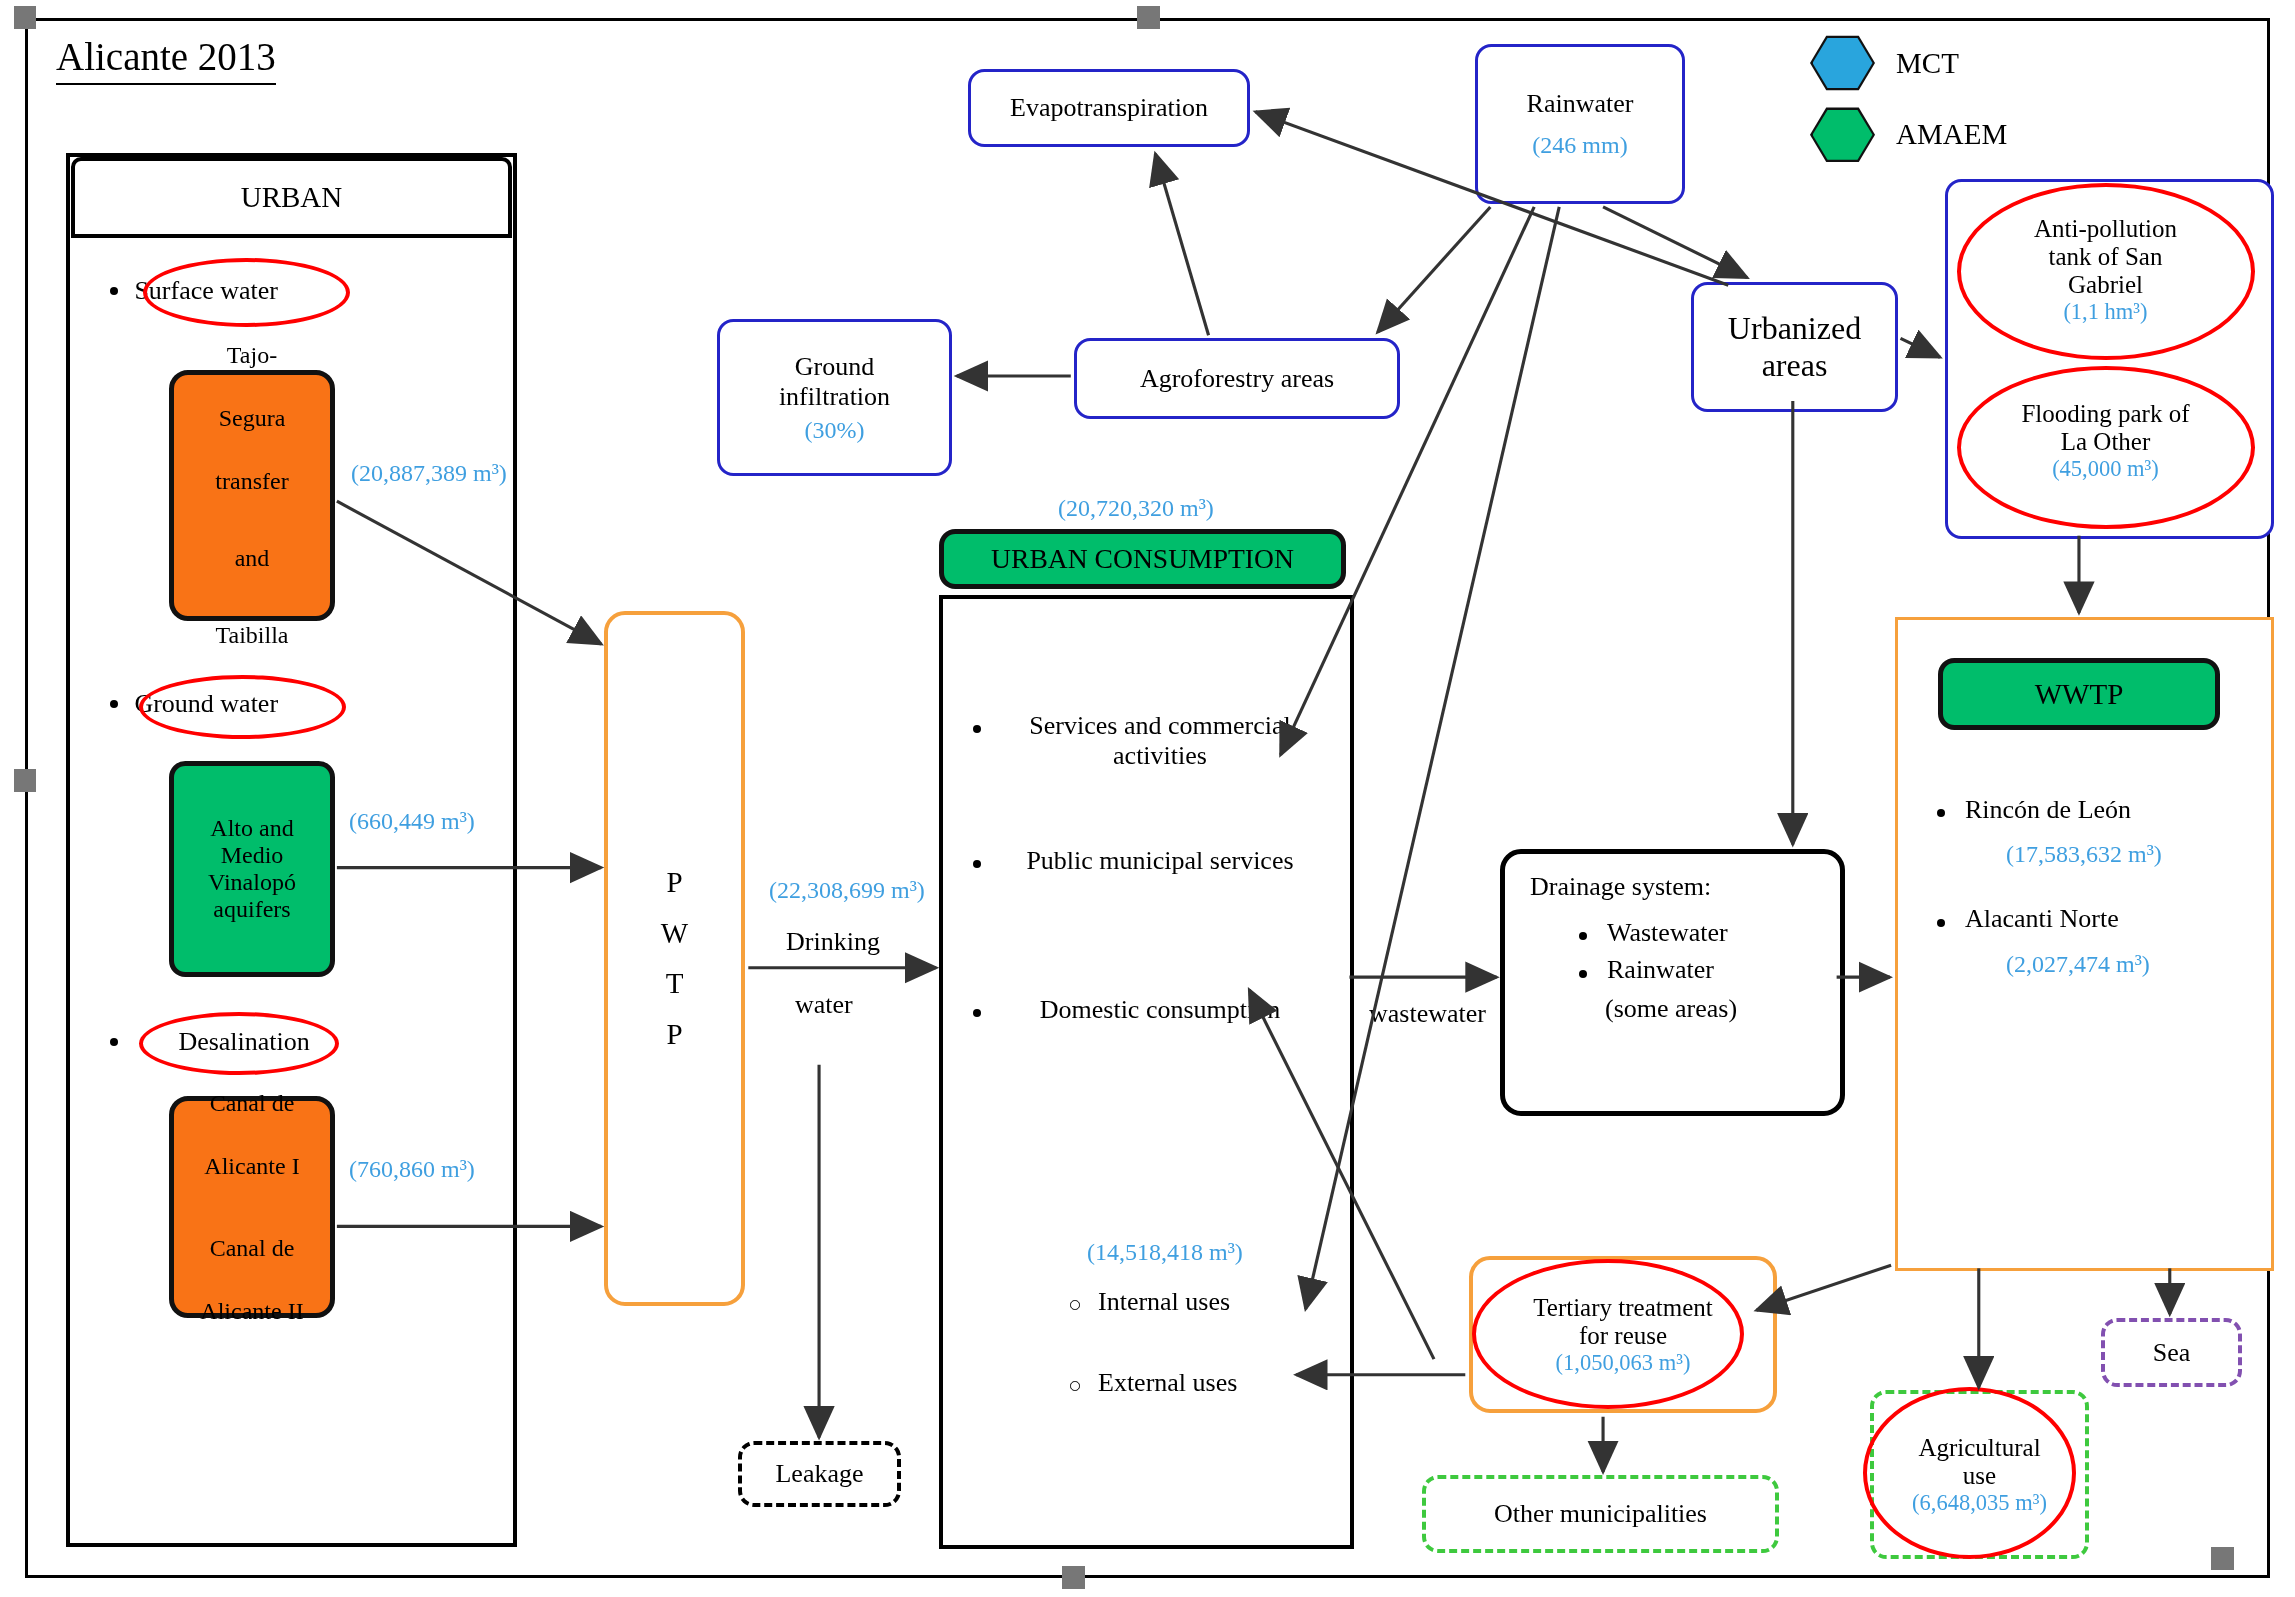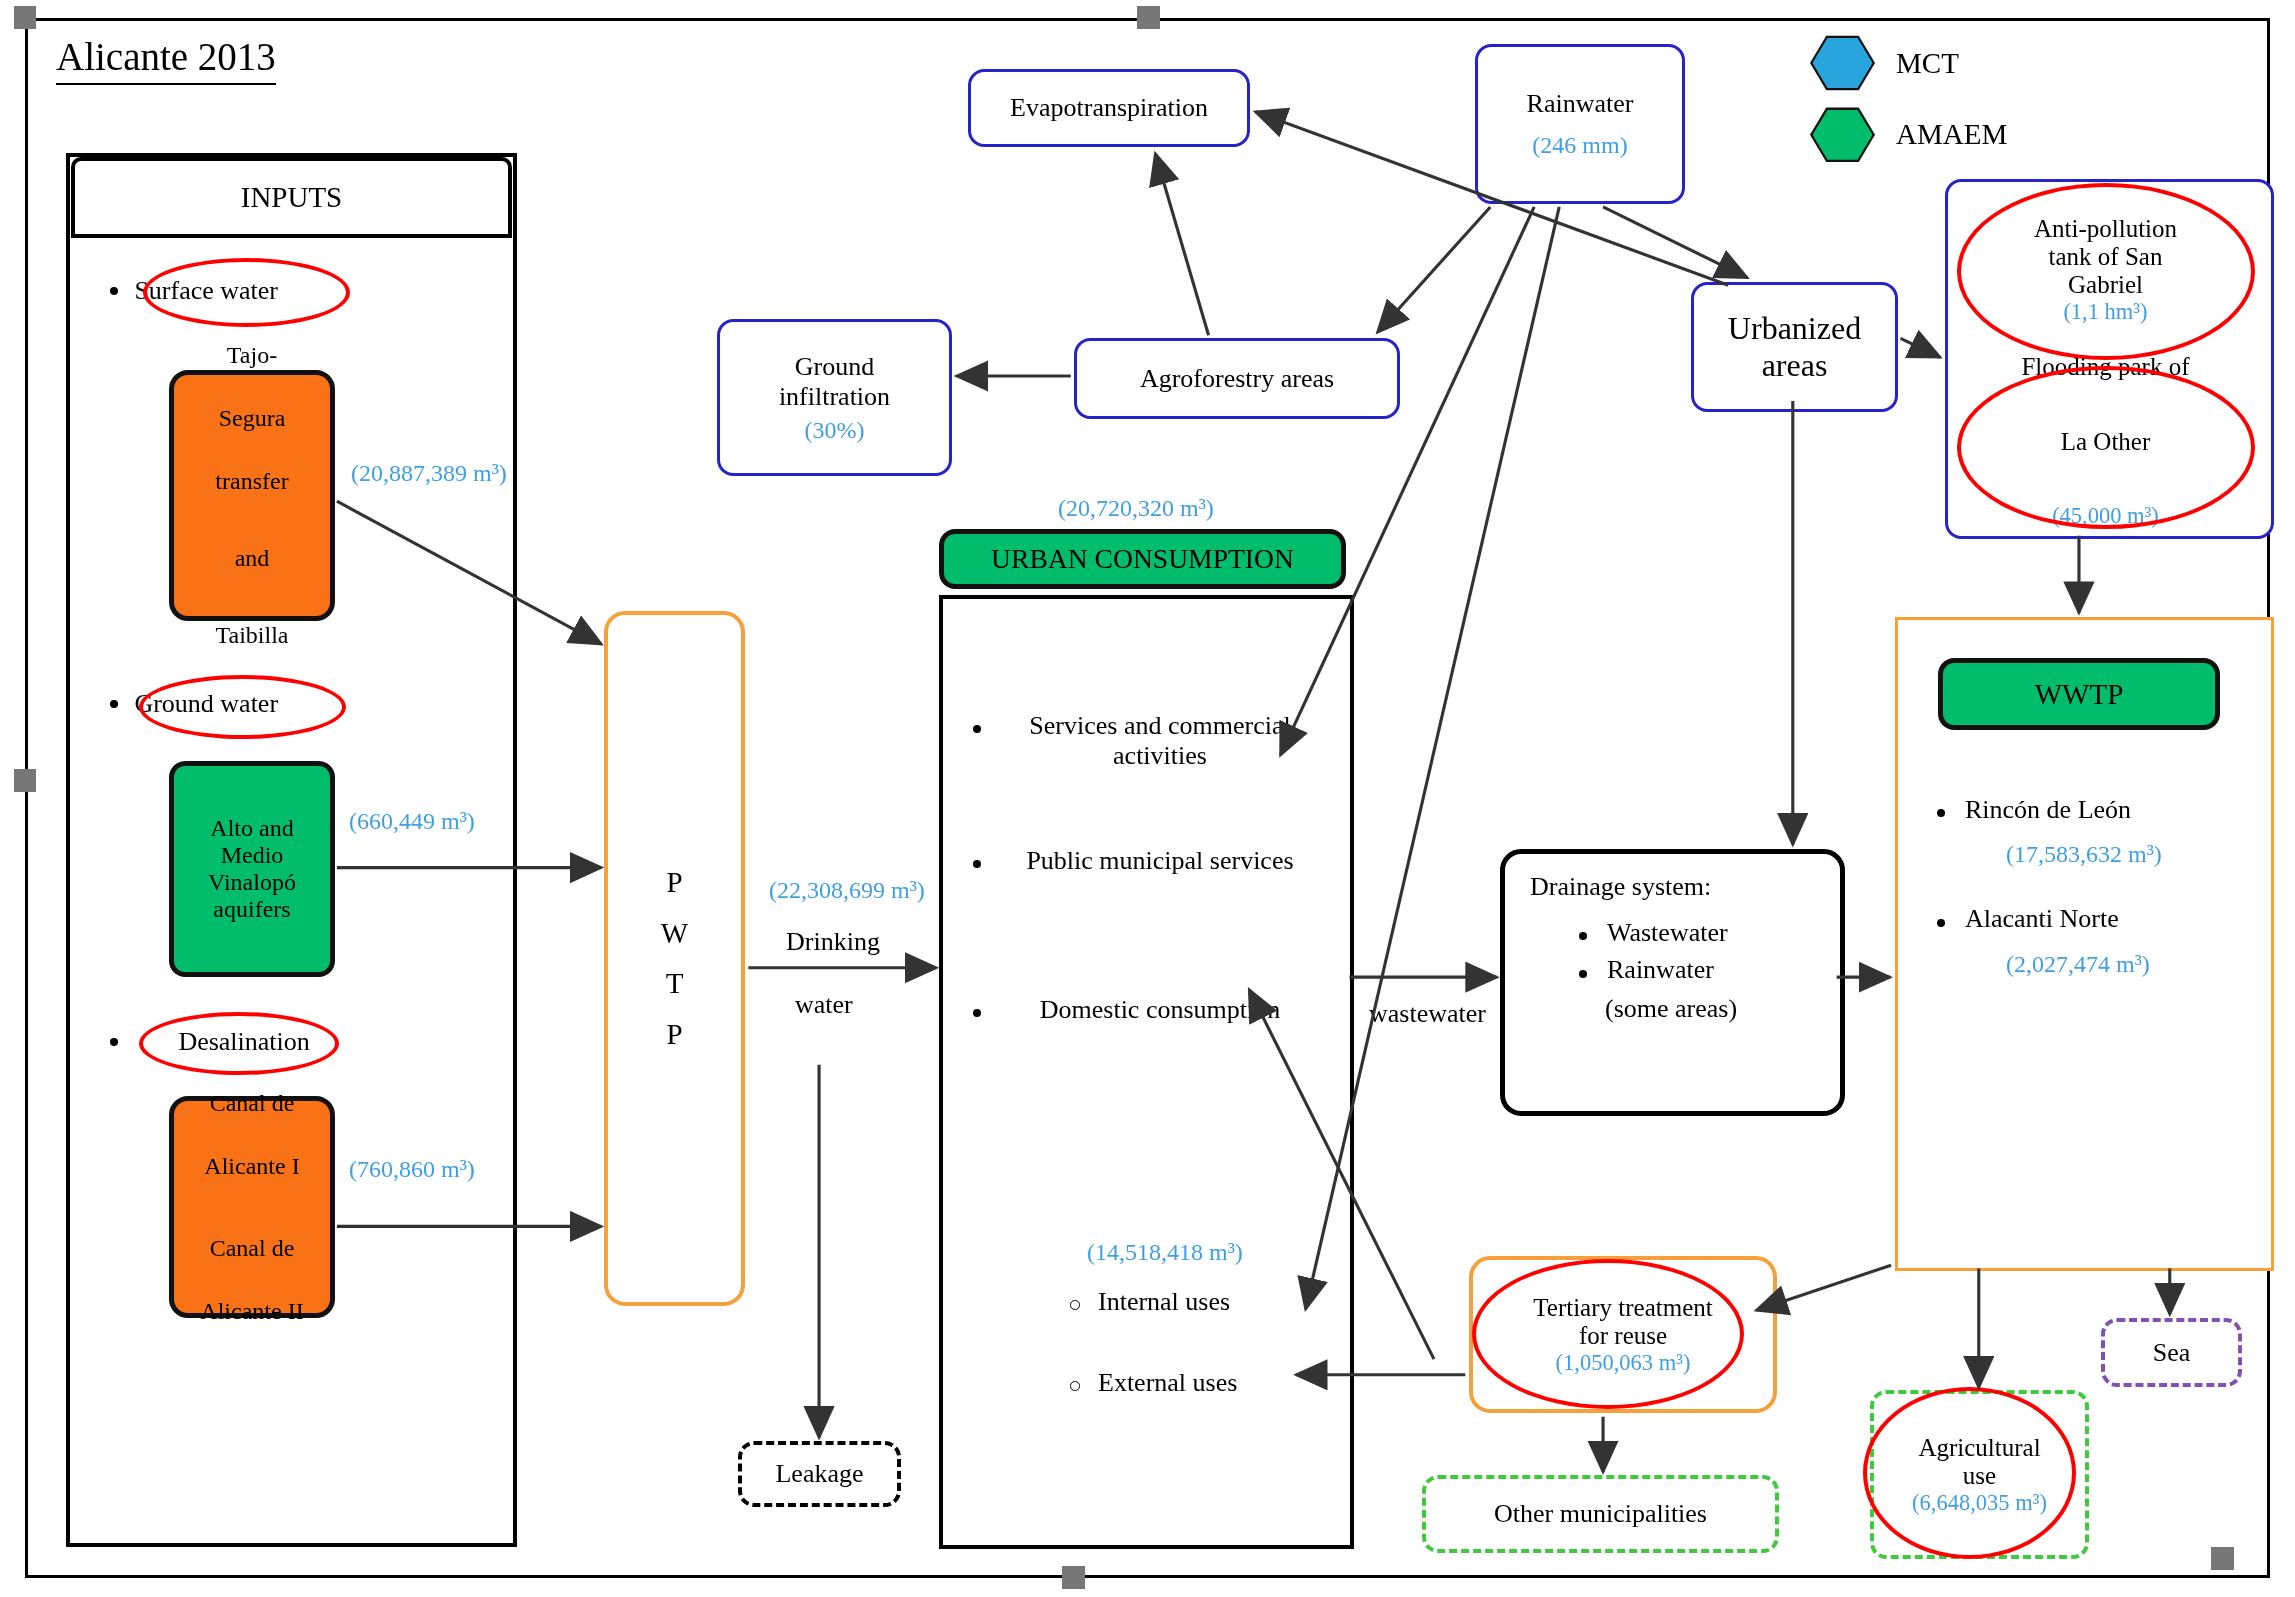--- a/index.html
+++ b/index.html
@@ -80,21 +80,21 @@
     <div style="display:flex;align-items:center;">
       <div class="hexwrap">
           <div class="hex" style="background:#00bd6b;"></div>
         </div>
       <span style="font-size:29px;margin-left:21px;">AMAEM</span>
     </div>
   </div>
 
   <div id="inputs-panel"></div>
   <div id="inputs-header">
-    <span style="font-size:29px;">INPUTS</span>
+    <span style="font-size:29px;">URBAN</span>
   </div>
 
   <div class="bullet-row" style="left:110px;top:276px;">
     <span class="dot"></span>
     <span style="font-size:26px;position:relative;">Surface water</span>
   </div>
   <div class="ellipse" style="left:143px;top:258px;width:207px;height:69px;"></div>
 
   <div class="node fill-blue" style="left:169px;top:370px;width:166px;height:251px;font-size:24px;">
     <div>Tajo-</div>
@@ -201,21 +201,21 @@
 
   <div class="blue-box" style="position:absolute;left:1945px;top:179px;width:323px;height:354px;"></div>
   <div class="node" style="left:1960px;top:188px;width:291px;height:163px;font-size:25px;">
     <div>Anti-pollution</div>
     <div>tank of San</div>
     <div>Gabriel</div>
     <div class="val" style="font-size:22.5px;">(1,1 hm³)</div>
   </div>
   <div class="ellipse" style="left:1957px;top:183px;width:298px;height:177px;"></div>
 
-  <div class="node" style="left:1960px;top:370px;width:291px;height:141px;font-size:25px;gap:47px;">
+  <div class="node" style="left:1960px;top:370px;width:291px;height:141px;font-size:25px;">
     <div>Flooding park of</div>
     <div>La Other</div>
     <div class="val" style="font-size:22.5px;">(45,000 m³)</div>
   </div>
   <div class="ellipse" style="left:1957px;top:366px;width:298px;height:163px;"></div>
 
   <div class="black-round" style="position:absolute;left:1500px;top:849px;width:335px;height:257px;">
     <div style="font-size:26px;margin:17.5px 0 0 25px;">Drainage system:</div>
     <ul class="ul" style="margin:16.3px 0 0 69px;font-size:26px;">
       <li class="li" style="text-align:left;margin-bottom:7.5px;">

